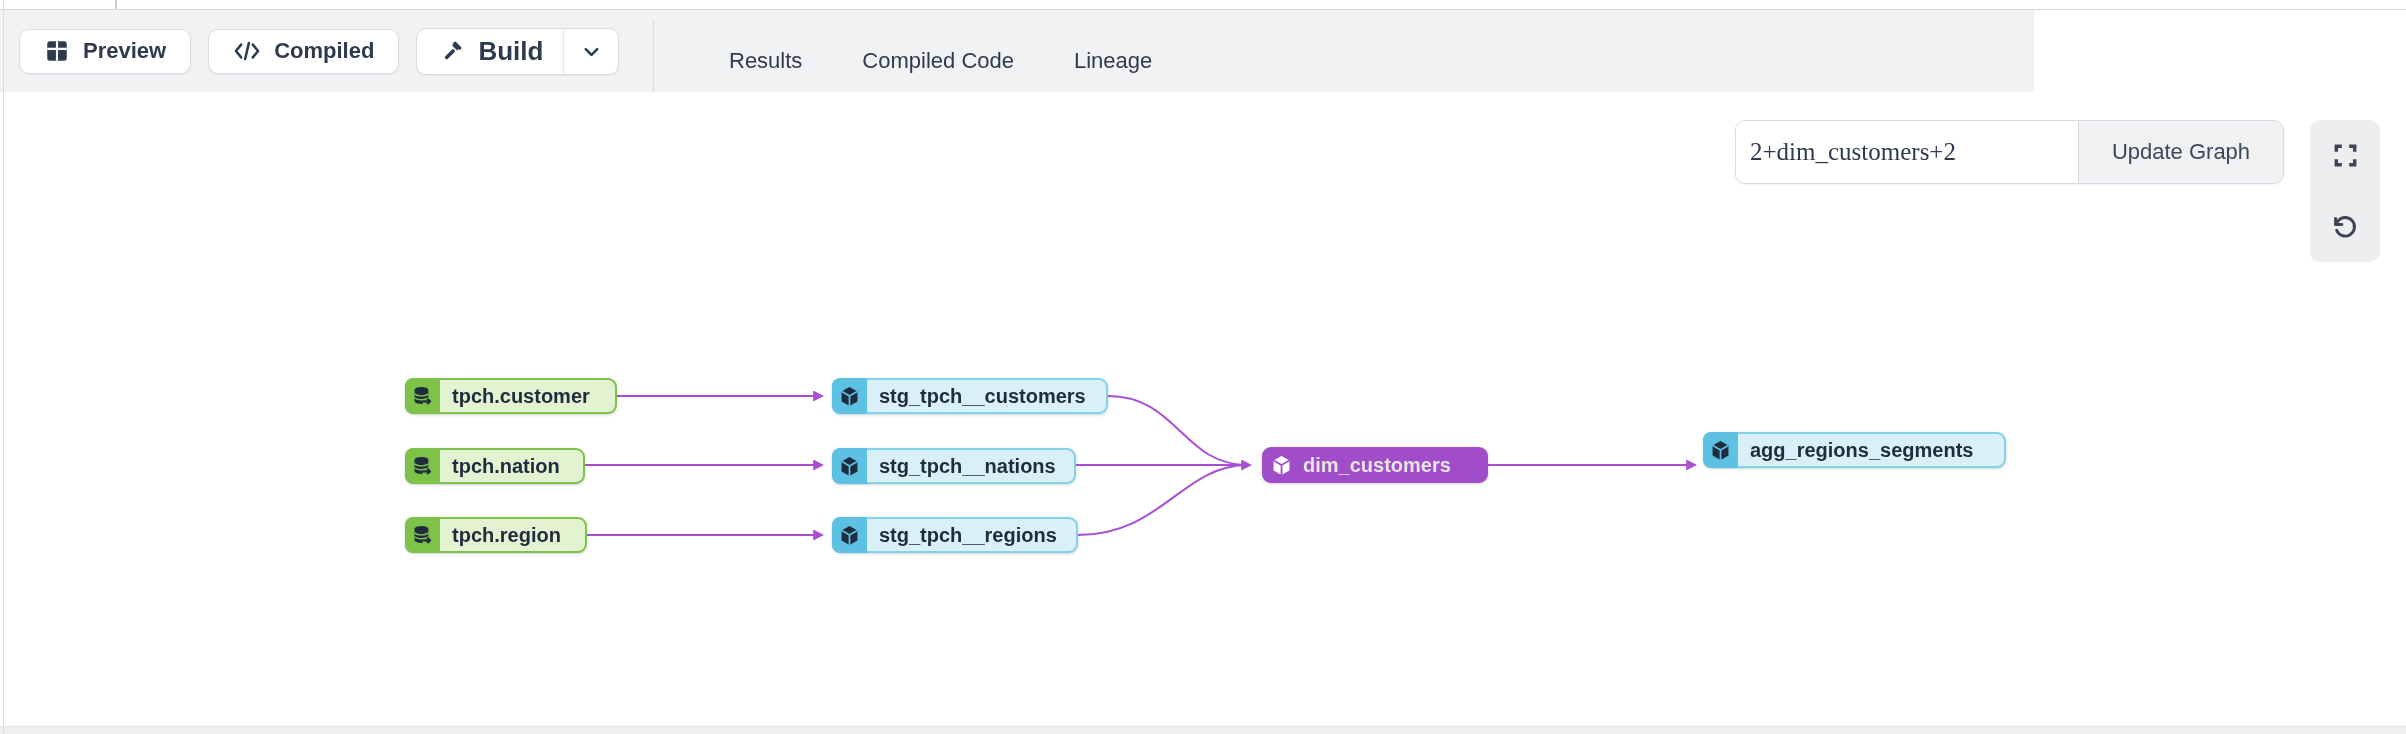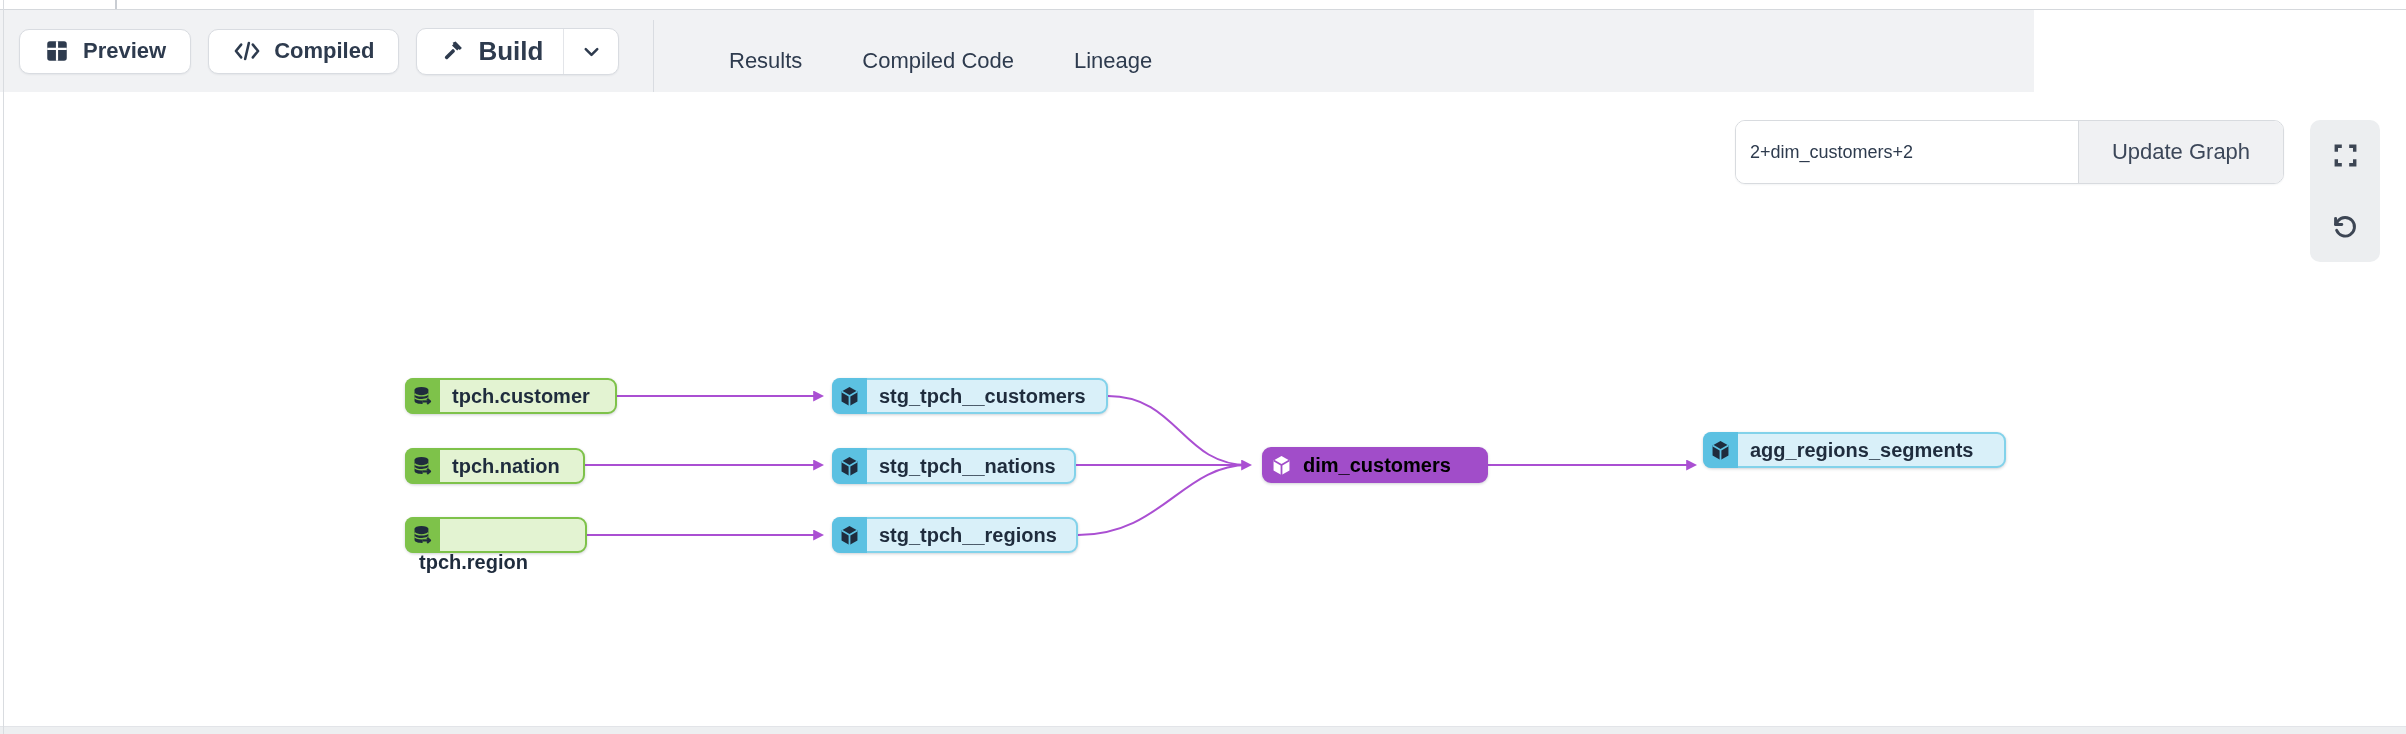--- a/index.html
+++ b/index.html
@@ -39,22 +39,22 @@
   .canvas{position:absolute;left:0;top:92px;width:2406px;height:634px;background:#fff;}
   .edges{position:absolute;left:0;top:0;}
 
   
   .selector-bar{
     position:absolute;left:1735px;top:28px;height:64px;display:flex;align-items:stretch;
     border:1px solid #d8dbdf;border-radius:10px;background:#fff;box-shadow:0 1px 2px rgba(20,30,50,.05);
     overflow:hidden;box-sizing:border-box;
   }
   .selector-input{
-    width:328px;border:none;outline:none;padding:0 0 0 14px;font-size:18px;color:#2e3b4e;
-    font-family:Liberation Sans, sans-serif;background:#fff;
+    width:328px;border:none;outline:none;padding:0 0 0 14px;font-size:25px;color:#2e3b4e;
+    font-family:Liberation Serif, serif;background:#fff;
   }
   .update-btn{
     width:205px;display:flex;align-items:center;justify-content:center;
     background:#f0f1f3;border:none;border-left:1px solid #d8dbdf;
     font-size:22px;color:#3c4759;cursor:pointer;
     font-family:"Liberation Sans","DejaVu Sans",sans-serif;
   }
   .side-panel{
     position:absolute;left:2310px;top:28px;width:70px;height:142px;
     background:#eceef0;border-radius:10px;display:flex;flex-direction:column;align-items:center;justify-content:space-around;
@@ -68,21 +68,21 @@
     box-shadow:0 1px 3px rgba(30,40,60,.22);
   }
   .node .icon-box{width:35px;display:flex;align-items:center;justify-content:center;border-radius:7px 0 0 7px;flex:none;}
   .node .label{display:flex;align-items:center;padding:0 12px;font-size:20px;font-weight:700;color:#1f2c3d;white-space:nowrap;}
   .node.source{border:2px solid #7ec24a;background:#e3f3d2;}
   .node.source .icon-box{background:#7ec24a;margin:-2px 0 -2px -2px;height:36px;border-radius:8px 0 0 8px;}
   .node.model{border:2px solid #82d2ea;background:#d9f0f9;}
   .node.model .icon-box{background:#5cc1e2;margin:-2px 0 -2px -2px;height:36px;border-radius:8px 0 0 8px;}
   .node.selected{border:2px solid #a14dc9;background:#a14dc9;}
   .node.selected .icon-box{background:transparent;}
-  .node.selected .label{color:#000000;padding-left:4px;}
+  .node.selected .label{color:#e5e5e5;padding-left:4px;}
   .node .cut-model{stroke:#5cc1e2;}
   .node .cut-selected{stroke:#a14dc9;}
   svg{display:block;}
 
   
   .bottom-strip{position:absolute;left:0;top:726px;width:2406px;height:8px;background:#edeff1;border-top:1px solid #e2e4e8;}
 </style>
 </head>
 <body>
 
@@ -227,21 +227,21 @@
           <path d="M3.4 8.4c1 1.2 3.5 2 6.6 2s5.6-.8 6.6-2" fill="none" stroke="#7ec24a" stroke-width="1.4"></path>
           <path d="M3.4 12.1c1 1.2 3.5 2 6.6 2s5.6-.8 6.6-2" fill="none" stroke="#7ec24a" stroke-width="1.4"></path>
           <path d="M11.2 15.7h8.2" stroke="#7ec24a" stroke-width="5.2" fill="none"></path>
           <path d="M11.2 15.7h6.4" stroke="#1f2c3d" stroke-width="2.1" fill="none"></path>
           <path d="M15.4 13.3l2.8 2.4-2.8 2.4" stroke="#1f2c3d" stroke-width="2.1" fill="none" stroke-linejoin="round"></path>
         </svg>
       </span>
       <span class="label">tpch.nation</span>
     </div>
 
-    <div class="node source" style="left:405px;top:425px;min-width:182px;flex-direction:column;">
+    <div class="node source" style="left:405px;top:425px;min-width:182px;">
       <span class="icon-box">
         <svg width="23" height="23" viewBox="0 0 22 22">
           <g fill="#1f2c3d">
             <ellipse cx="10" cy="4.6" rx="6.6" ry="2.8"></ellipse>
             <path d="M3.4 4.6v10.8c0 1.55 2.96 2.8 6.6 2.8s6.6-1.25 6.6-2.8V4.6z"></path>
           </g>
           <path d="M3.4 8.4c1 1.2 3.5 2 6.6 2s5.6-.8 6.6-2" fill="none" stroke="#7ec24a" stroke-width="1.4"></path>
           <path d="M3.4 12.1c1 1.2 3.5 2 6.6 2s5.6-.8 6.6-2" fill="none" stroke="#7ec24a" stroke-width="1.4"></path>
           <path d="M11.2 15.7h8.2" stroke="#7ec24a" stroke-width="5.2" fill="none"></path>
           <path d="M11.2 15.7h6.4" stroke="#1f2c3d" stroke-width="2.1" fill="none"></path>

